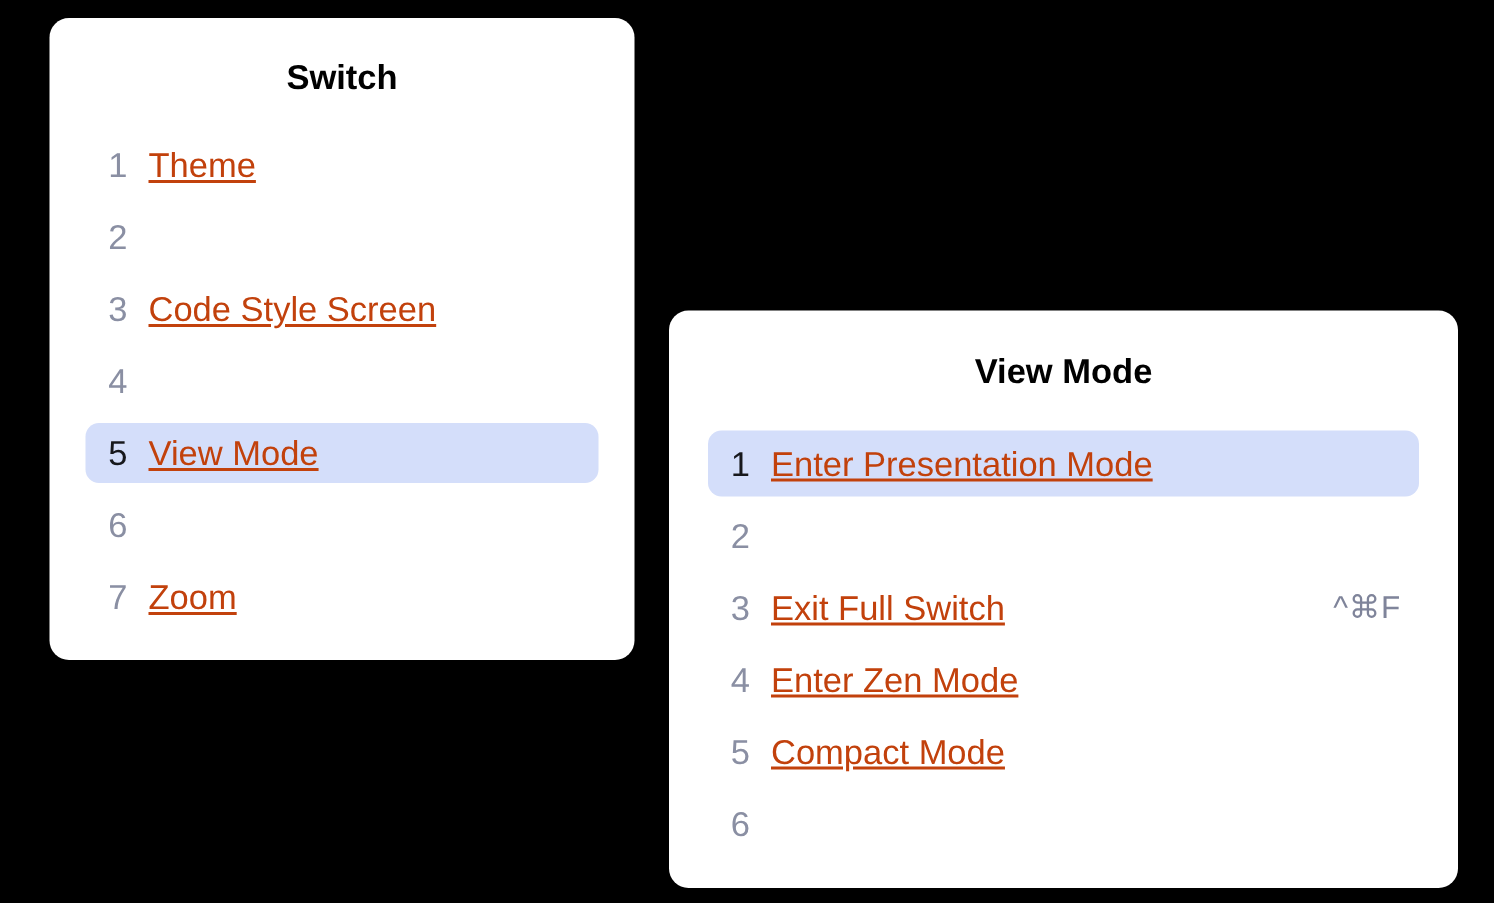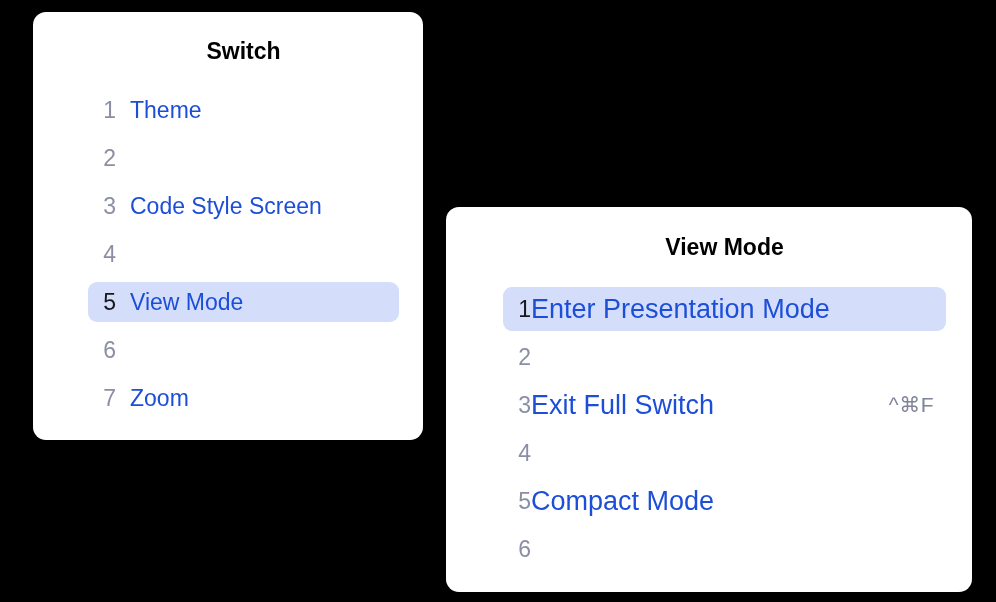--- a/index.html
+++ b/index.html
@@ -18,21 +18,20 @@
     height: 602px;
     background: #000000;
   }
 
   .popup {
     position: absolute;
     background: #ffffff;
     border-radius: 13px;
     box-shadow: 0 3px 14px rgba(0,0,0,0.35);
     overflow: hidden;
-    padding-left: 31px;
   }
 
   
   #popup-switch {
     left: 33px;
     top: 12px;
     width: 390px;
     height: 428px;
   }
 
@@ -88,27 +87,28 @@
     flex: 0 0 auto;
     text-align: right;
   }
 
   #popup-switch .row-index { font-size: 23px; width: 16px; }
   #popup-viewmode .row-index { font-size: 23px; width: 16px; }
 
   .menu-row.selected .row-index { color: #17181c; }
 
   .row-label {
-    color: #1d4ed8;
+    color: #c2410c;
     flex: 1 1 auto;
     white-space: nowrap;
+    text-decoration: underline;
   }
 
   #popup-switch .row-label { font-size: 23px; margin-left: 14px; }
-  #popup-viewmode .row-label { font-size: 27px; }
+  #popup-viewmode .row-label { font-size: 23px; margin-left: 14px; }
 
   .row-shortcut {
     color: #7f849a;
     font-size: 21px;
     flex: 0 0 auto;
     margin-left: auto;
     padding-right: 12px;
     letter-spacing: 0.5px;
   }
   .row-shortcut:empty { display: none; }
@@ -159,20 +159,21 @@
         <li class="menu-row">
           <span class="row-index">2</span>
         </li>
         <li class="menu-row">
           <span class="row-index">3</span>
           <span class="row-label">Exit Full Switch</span>
           <span class="row-shortcut">^⌘F</span>
         </li>
         <li class="menu-row">
           <span class="row-index">4</span>
+          <span class="row-label">Enter Zen Mode</span>
         </li>
         <li class="menu-row">
           <span class="row-index">5</span>
           <span class="row-label">Compact Mode</span>
         </li>
         <li class="menu-row">
           <span class="row-index">6</span>
         </li>
       </ul>
   </div>

